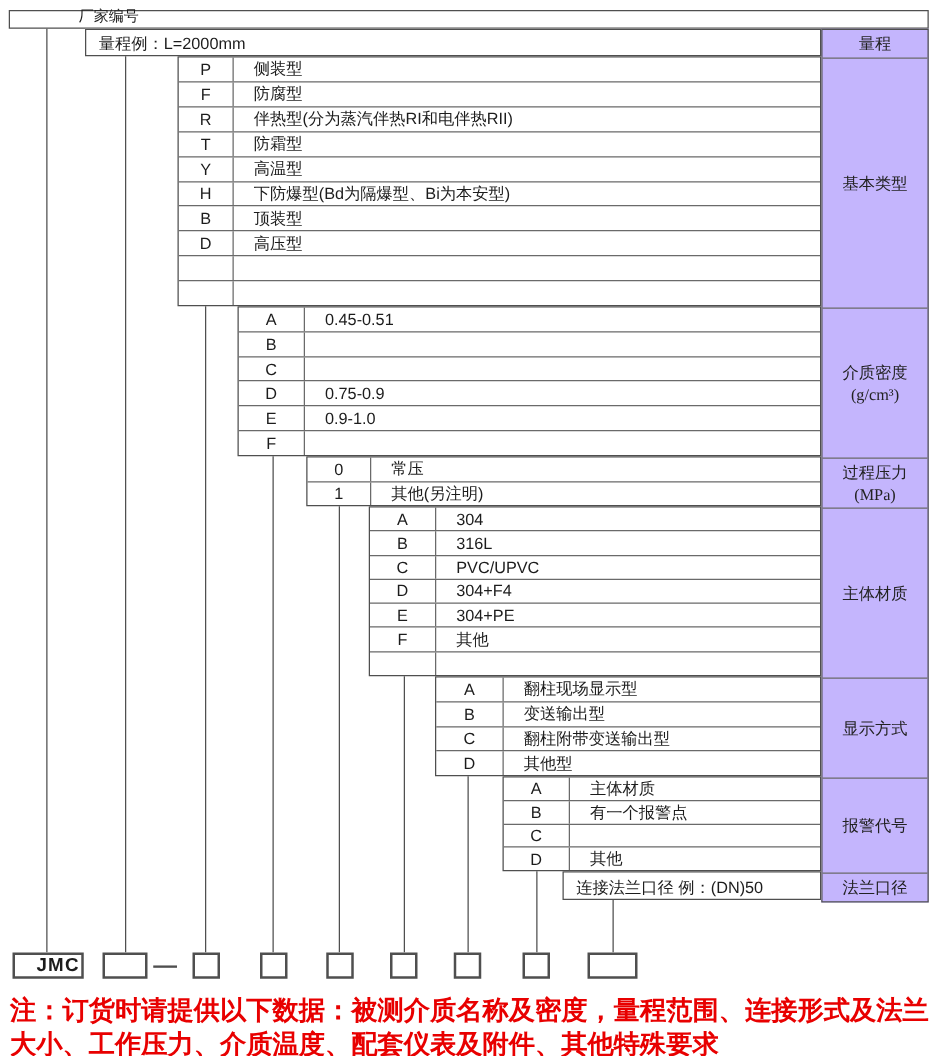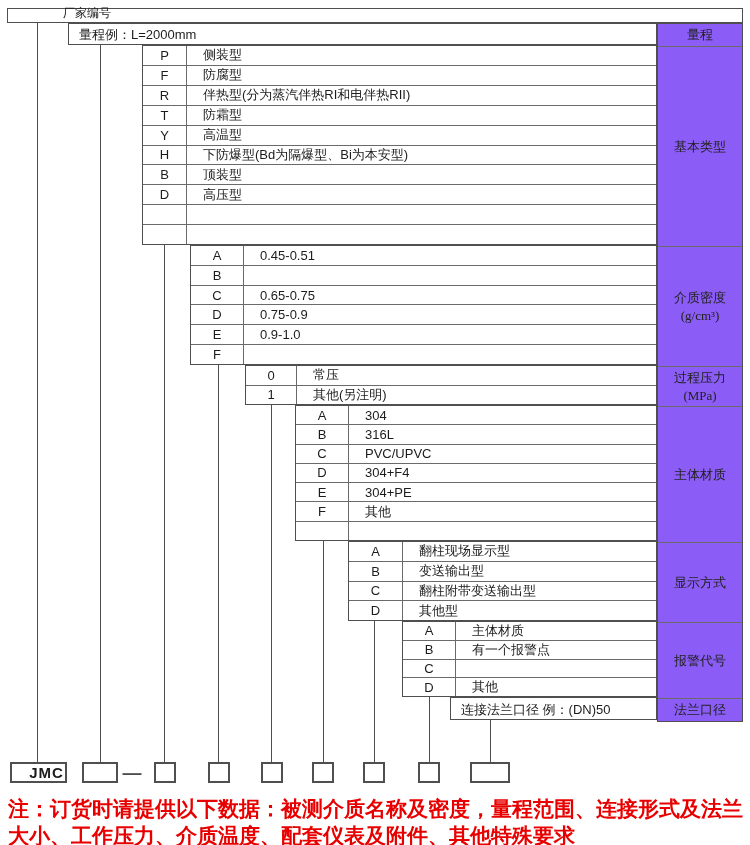--- a/index.html
+++ b/index.html
@@ -18,21 +18,21 @@
   }
   .row { flex: 1; display: flex; align-items: stretch; border-top: 1px solid #6a6a6a; min-height: 0; }
   .row:first-child { border-top: none; }
   .code {
     width: var(--cw); flex: none; display: flex; align-items: center; justify-content: center;
     border-right: 1px solid #6a6a6a; font-size: 13px;
   }
   .desc { flex: 1; display: flex; align-items: center; padding-left: 16px; font-size: 13px; }
   .label-col {
     position: absolute; left: 657px; top: 23px; width: 86px;
-    border: 1px solid #4f4f4f; background: #8b5cf6; display: flex; flex-direction: column;
+    border: 1px solid #4f4f4f; background: #c4b5fd; display: flex; flex-direction: column;
   }
   .label-cell {
     flex: none; display: flex; flex-direction: column; align-items: center; justify-content: center;
     border-top: 1px solid #6a6a6a; text-align: center;
     font-family: "Liberation Serif", "DejaVu Serif", serif; font-size: 13px; line-height: 1.35; color: #222;
   }
   .label-cell:first-child { border-top: none; }
   .vline { position: absolute; width: 1px; background: #4f4f4f; }
   .slot {
     position: absolute; top: 762px; height: 21px; border: 2px solid #4f4f4f; background: #fff;
@@ -139,21 +139,20 @@
 
 <div class="row">
     <div class="code">A</div>
     <div class="desc">0.45-0.51</div>
   </div>
     <div class="row">
     <div class="code">B</div>
   </div>
     <div class="row">
     <div class="code">C</div>
-    <div class="desc">0.65-0.75</div>
   </div>
     <div class="row">
     <div class="code">D</div>
     <div class="desc">0.75-0.9</div>
   </div>
     <div class="row">
     <div class="code">E</div>
     <div class="desc">0.9-1.0</div>
   </div>
     <div class="row">

